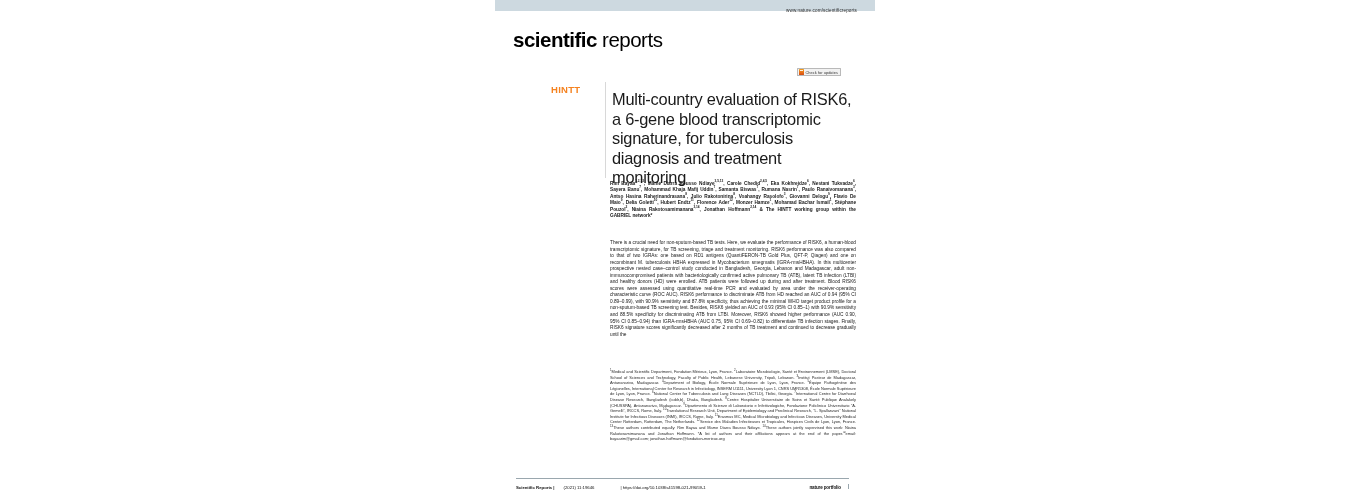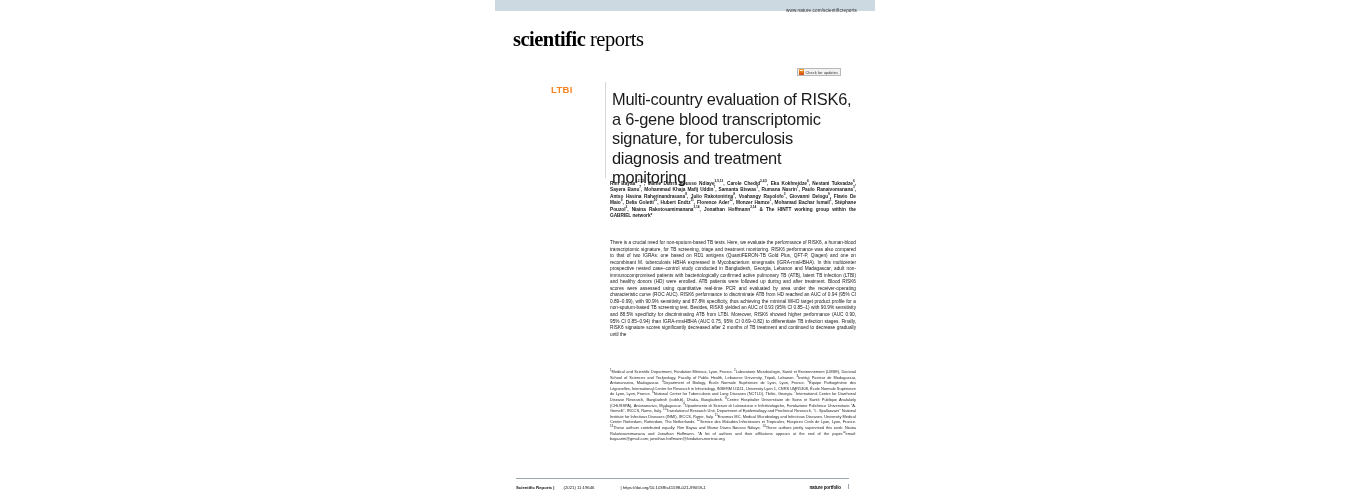--- a/index.html
+++ b/index.html
@@ -42,21 +42,21 @@
     letter-spacing: 0.12px;
     color: #2c2c2c;
     white-space: nowrap;
   }
 
   
   .logo {
     position: absolute;
     left: 513px;
     top: 28px;
-    font-family: Liberation Serif, serif;
+    font-family: Liberation Sans, sans-serif;
     font-size: 20.5px;
     letter-spacing: -0.5px;
     color: #000000;
     white-space: nowrap;
   }
   .logo .sci { font-weight: 700; }
   .logo .rep { font-weight: 400; }
 
   
   .updates-badge {
@@ -240,21 +240,21 @@
 
   <div class="logo">
     <span class="sci">scientific</span><span>&nbsp;</span><span class="rep">reports</span>
   </div>
 
   <div class="updates-badge">
     <span class="badge-ico"></span>
     <span class="badge-txt">Check for updates</span>
   </div>
 
-  <div class="open-label">LTBI</div>
+  <div class="open-label">HINTT</div>
   <div class="title-rule"></div>
   <h1 class="paper-title">Multi-country evaluation of RISK6, a 6-gene blood transcriptomic signature, for tuberculosis diagnosis and treatment monitoring</h1>
 
   <div class="authors">Rim Bayaa<sup>1,2,13</sup>, Mame Diarra Bousso Ndiaye<sup>3,5,13</sup>, Carole Chedid<sup>2,4,5</sup>, Eka Kokhreidze<sup>6</sup>, Nestani Tukvadze<sup>6</sup>, Sayera Banu<sup>7</sup>, Mohammad Khaja Mafij Uddin<sup>7</sup>, Samanta Biswas<sup>7</sup>, Rumana Nasrin<sup>7</sup>, Paulo Ranaivomanana<sup>3</sup>, Antso Hasina Raherinandrasana<sup>8</sup>, Julio Rakotonirina<sup>8</sup>, Voahangy Rasolofo<sup>3</sup>, Giovanni Delogu<sup>9</sup>, Flavio De Maio<sup>9</sup>, Delia Goletti<sup>10</sup>, Hubert Endtz<sup>11</sup>, Florence Ader<sup>12</sup>, Monzer Hamze<sup>1</sup>, Mohamad Bachar Ismail<sup>1</sup>, Stéphane Pouzol<sup>2</sup>, Niaina Rakotosamimanana<sup>3,14</sup>, Jonathan Hoffmann<sup>2,14</sup> &amp; The HINTT working group within the GABRIEL network*</div>
 
   <div class="abstract">There is a crucial need for non-sputum-based TB tests. Here, we evaluate the performance of RISK6, a human-blood transcriptomic signature, for TB screening, triage and treatment monitoring. RISK6 performance was also compared to that of two IGRAs: one based on RD1 antigens (QuantiFERON-TB Gold Plus, QFT-P, Qiagen) and one on recombinant M. tuberculosis HBHA expressed in Mycobacterium smegmatis (IGRA-rmsHBHA). In this multicenter prospective nested case–control study conducted in Bangladesh, Georgia, Lebanon and Madagascar, adult non-immunocompromised patients with bacteriologically confirmed active pulmonary TB (ATB), latent TB infection (LTBI) and healthy donors (HD) were enrolled. ATB patients were followed up during and after treatment. Blood RISK6 scores were assessed using quantitative real-time PCR and evaluated by area under the receiver-operating characteristic curve (ROC AUC). RISK6 performance to discriminate ATB from HD reached an AUC of 0.94 (95% CI 0.89–0.99), with 90.9% sensitivity and 87.8% specificity, thus achieving the minimal WHO target product profile for a non-sputum-based TB screening test. Besides, RISK6 yielded an AUC of 0.93 (95% CI 0.85–1) with 90.9% sensitivity and 88.5% specificity for discriminating ATB from LTBI. Moreover, RISK6 showed higher performance (AUC 0.90, 95% CI 0.85–0.94) than IGRA-rmsHBHA (AUC 0.75, 95% CI 0.69–0.82) to differentiate TB infection stages. Finally, RISK6 signature scores significantly decreased after 2 months of TB treatment and continued to decrease gradually until the</div>
 
   <div class="affiliations"><sup>1</sup>Medical and Scientific Department, Fondation Mérieux, Lyon, France. <sup>2</sup>Laboratoire Microbiologie, Santé et Environnement (LMSE), Doctoral School of Sciences and Technology, Faculty of Public Health, Lebanese University, Tripoli, Lebanon. <sup>3</sup>Institut Pasteur de Madagascar, Antananarivo, Madagascar. <sup>4</sup>Department of Biology, École Normale Supérieure de Lyon, Lyon, France. <sup>5</sup>Équipe Pathogénèse des Légionelles, International Center for Research in Infectiology, INSERM U1111, University Lyon 1, CNRS UMR5308, École Normale Supérieure de Lyon, Lyon, France. <sup>6</sup>National Center for Tuberculosis and Lung Diseases (NCTLD), Tbilisi, Georgia. <sup>7</sup>International Centre for Diarrhoeal Disease Research, Bangladesh (icddr,b), Dhaka, Bangladesh. <sup>8</sup>Centre Hospitalier Universitaire de Soins et Santé Publique Analakely (CHUSSPA), Antananarivo, Madagascar. <sup>9</sup>Dipartimento di Scienze di Laboratorio e Infettivologiche, Fondazione Policlinico Universitario “A. Gemelli”, IRCCS, Rome, Italy. <sup>10</sup>Translational Research Unit, Department of Epidemiology and Preclinical Research, “L. Spallanzani” National Institute for Infectious Diseases (INMI), IRCCS, Rome, Italy. <sup>11</sup>Erasmus MC, Medical Microbiology and Infectious Diseases, University Medical Center Rotterdam, Rotterdam, The Netherlands. <sup>12</sup>Service des Maladies Infectieuses et Tropicales, Hospices Civils de Lyon, Lyon, France. <sup>13</sup>These authors contributed equally: Rim Bayaa and Mame Diarra Bousso Ndiaye. <sup>14</sup>These authors jointly supervised this work: Niaina Rakotosamimanana and Jonathan Hoffmann. *A list of authors and their affiliations appears at the end of the paper.<sup>✉</sup>email: bayaarim@gmail.com; jonathan.hoffmann@fondation-merieux.org</div>
 
   <div class="footer-rule"></div>

